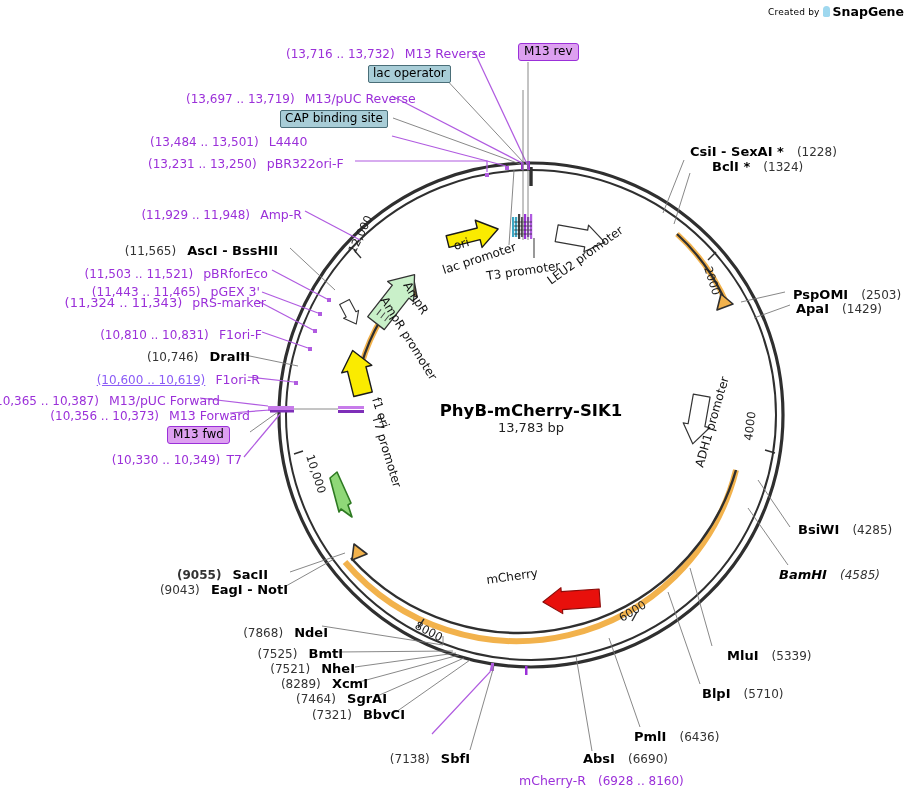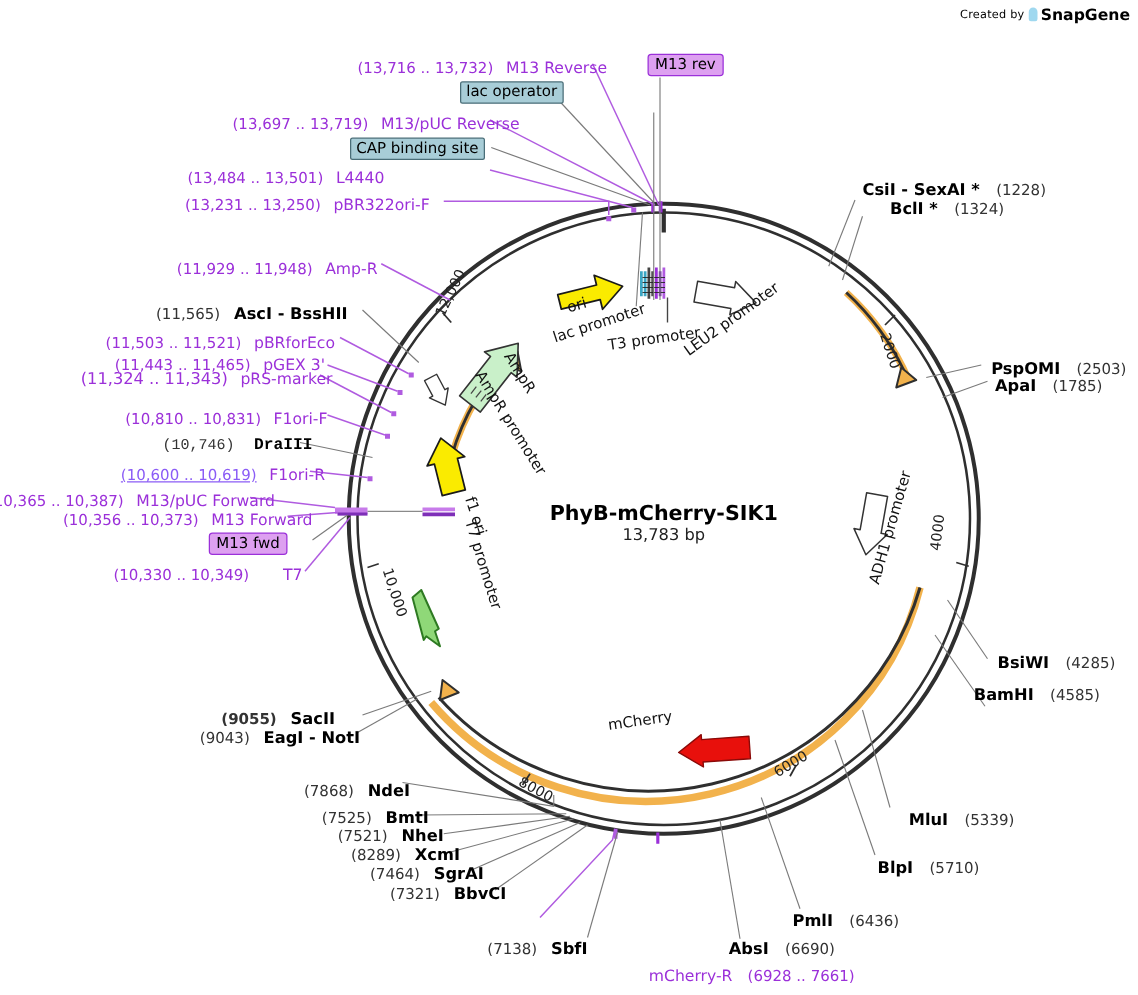--- a/index.html
+++ b/index.html
@@ -296,21 +296,21 @@
 <div style="position:absolute;right:644px;top:292px;text-align:right;white-space:nowrap;" class="lbl">
   <span style="font-size:13px;color:#9B30D9;">(11,324 .. 11,343)</span>
   <span style="font-size:12.5px;color:#9B30D9;margin-left:5px;">pRS-marker</span>
 </div>
 
 <div style="position:absolute;right:648px;top:324px;text-align:right;white-space:nowrap;" class="lbl">
   <span style="font-size:12px;color:#9B30D9;">(10,810 .. 10,831)</span>
   <span style="font-size:12.5px;color:#9B30D9;margin-left:5px;">F1ori-F</span>
 </div>
 
-<div style="position:absolute;right:660px;top:346px;text-align:right;white-space:nowrap;font-family:Liberation Mono, monospace;" class="lbl">
+<div style="position:absolute;right:660px;top:346px;text-align:right;white-space:nowrap;" class="lbl">
   <span style="font-size:12px;color:#333;">(10,746)</span>
   <span style="font-size:13px;font-weight:bold;color:#000;margin-left:6px;">DraIII</span>
 </div>
 
 <div style="position:absolute;right:650px;top:369px;text-align:right;white-space:nowrap;" class="lbl">
   <span style="font-size:12px;color:#8b5cf6;text-decoration:underline;">(10,600 .. 10,619)</span>
   <span style="font-size:12.5px;color:#9B30D9;margin-left:5px;">F1ori-R</span>
 </div>
 
 <div style="position:absolute;right:690px;top:390px;text-align:right;white-space:nowrap;" class="lbl">
@@ -318,21 +318,21 @@
   <span style="font-size:12.5px;color:#9B30D9;margin-left:5px;">M13/pUC Forward</span>
 </div>
 
 <div style="position:absolute;right:660px;top:405px;text-align:right;white-space:nowrap;" class="lbl">
   <span style="font-size:12px;color:#9B30D9;">(10,356 .. 10,373)</span>
   <span style="font-size:12.5px;color:#9B30D9;margin-left:5px;">M13 Forward</span>
 </div>
 
 <div style="position:absolute;right:668px;top:449px;text-align:right;white-space:nowrap;" class="lbl">
   <span style="font-size:12px;color:#9B30D9;">(10,330 .. 10,349)</span>
-  <span style="font-size:12.5px;color:#9B30D9;margin-left:22px;">T7</span>
+  <span style="font-size:12.5px;color:#9B30D9;margin-left:1px;">T7</span>
 </div>
 
 <div style="position:absolute;right:642px;top:564px;text-align:right;white-space:nowrap;" class="lbl">
   <span style="font-size:12px;color:#333;font-weight:bold;">(9055)</span>
   <span style="font-size:13px;font-weight:bold;color:#000;margin-left:6px;">SacII</span>
 </div>
 
 <div style="position:absolute;right:622px;top:579px;text-align:right;white-space:nowrap;" class="lbl">
   <span style="font-size:12px;color:#333;">(9043)</span>
   <span style="font-size:13px;font-weight:bold;color:#000;margin-left:6px;">EagI  -  NotI</span>
@@ -384,29 +384,29 @@
   <span style="font-size:12px;color:#333;margin-left:8px;">(1324)</span>
 </div>
 
 <div style="position:absolute;left:793px;top:284px;white-space:nowrap;" class="lbl">
   <span style="font-size:13px;font-weight:bold;color:#000;margin-top:11px;">PspOMI</span>
   <span style="font-size:12px;color:#333;margin-left:8px;">(2503)</span>
 </div>
 
 <div style="position:absolute;left:796px;top:298px;white-space:nowrap;" class="lbl">
   <span style="font-size:13px;font-weight:bold;color:#000;">ApaI</span>
-  <span style="font-size:12px;color:#333;margin-left:8px;">(1785)</span>
+  <span style="font-size:12px;color:#333;margin-left:8px;">(1429)</span>
 </div>
 
 <div style="position:absolute;left:798px;top:519px;white-space:nowrap;" class="lbl">
   <span style="font-size:13px;font-weight:bold;color:#000;">BsiWI</span>
   <span style="font-size:12px;color:#333;margin-left:8px;">(4285)</span>
 </div>
 
-<div style="position:absolute;left:779px;top:545px;white-space:nowrap;" class="lbl">
+<div style="position:absolute;left:779px;top:564px;white-space:nowrap;font-style:italic;" class="lbl">
   <span style="font-size:13px;font-weight:bold;color:#000;">BamHI</span>
   <span style="font-size:12px;color:#333;margin-left:8px;">(4585)</span>
 </div>
 
 <div style="position:absolute;left:727px;top:645px;white-space:nowrap;" class="lbl">
   <span style="font-size:13px;font-weight:bold;color:#000;">MluI</span>
   <span style="font-size:12px;color:#333;margin-left:8px;">(5339)</span>
 </div>
 
 <div style="position:absolute;left:702px;top:683px;white-space:nowrap;" class="lbl">
@@ -419,16 +419,16 @@
   <span style="font-size:12px;color:#333;margin-left:8px;">(6436)</span>
 </div>
 
 <div style="position:absolute;left:583px;top:748px;white-space:nowrap;" class="lbl">
   <span style="font-size:13px;font-weight:bold;color:#000;">AbsI</span>
   <span style="font-size:12px;color:#333;margin-left:8px;">(6690)</span>
 </div>
 
 <div style="position:absolute;left:519px;top:770px;white-space:nowrap;" class="lbl">
   <span style="font-size:12.5px;color:#9B30D9;">mCherry-R</span>
-  <span style="font-size:12px;color:#9B30D9;margin-left:7px;">(6928 .. 7661)</span>
+  <span style="font-size:12px;color:#9B30D9;margin-left:7px;">(6928 .. 8160)</span>
 </div>
 
 </div>
 
 </body></html>

